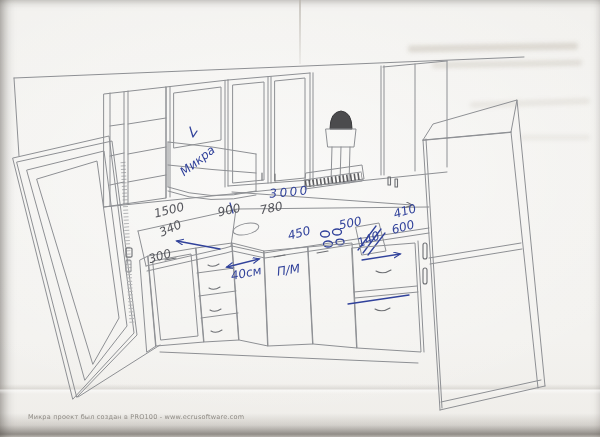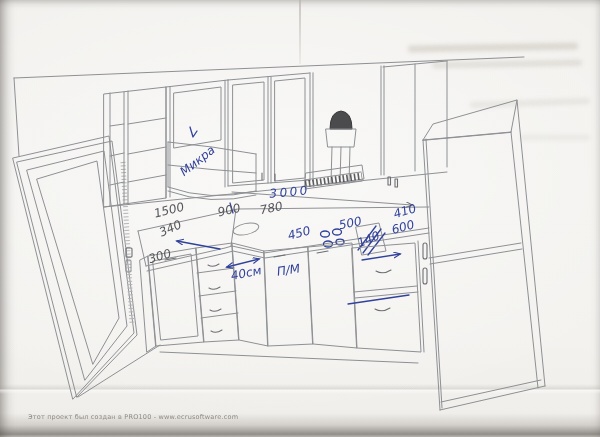--- a/index.html
+++ b/index.html
@@ -197,14 +197,14 @@
     <text class="hand-pen" x="351" y="227" font-size="11" transform="rotate(-11 351 227)">500</text>
     <text class="hand-pen" x="406" y="215" font-size="10.5" transform="rotate(-17 406 215)">410</text>
     <text class="hand-pen" x="404" y="231" font-size="11" font-weight="700" transform="rotate(-15 404 231)">600</text>
     <text class="hand-pen" x="370" y="243" font-size="10.5" transform="rotate(-22 370 243)">140</text>
     <text class="hand-pen" x="247" y="277" font-size="12" transform="rotate(-11 247 277)">40см</text>
 
     <text class="hand-pen" x="200" y="164" font-size="12.5" transform="rotate(-38 200 164)">Микра</text>
     <text class="hand-pen" x="289" y="274" font-size="11.5" transform="rotate(-8 289 274)">П/М</text>
   </svg>
 
-  <div class="watermark">Этот проект был создан в PRO100 - www.ecrusoftware.com</div>
+  <div class="watermark">Микра проект был создан в PRO100 - www.ecrusoftware.com</div>
 </div>
 
 </body></html>

